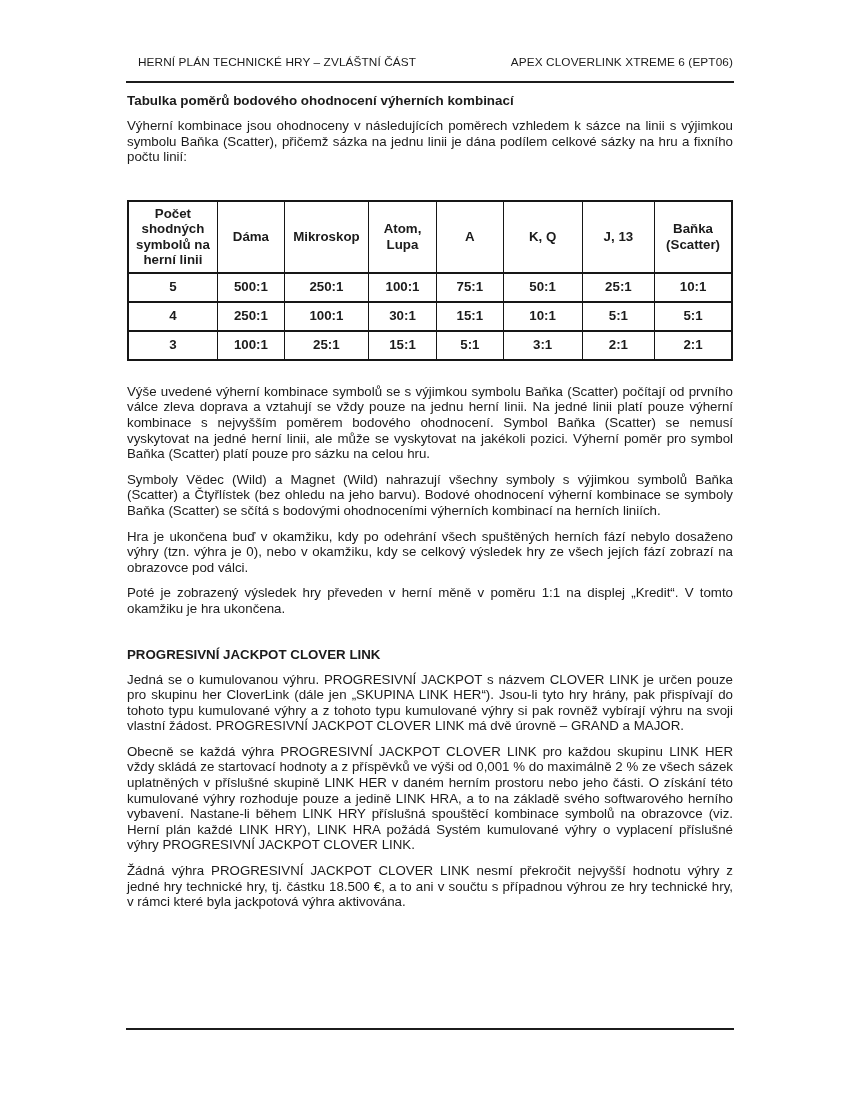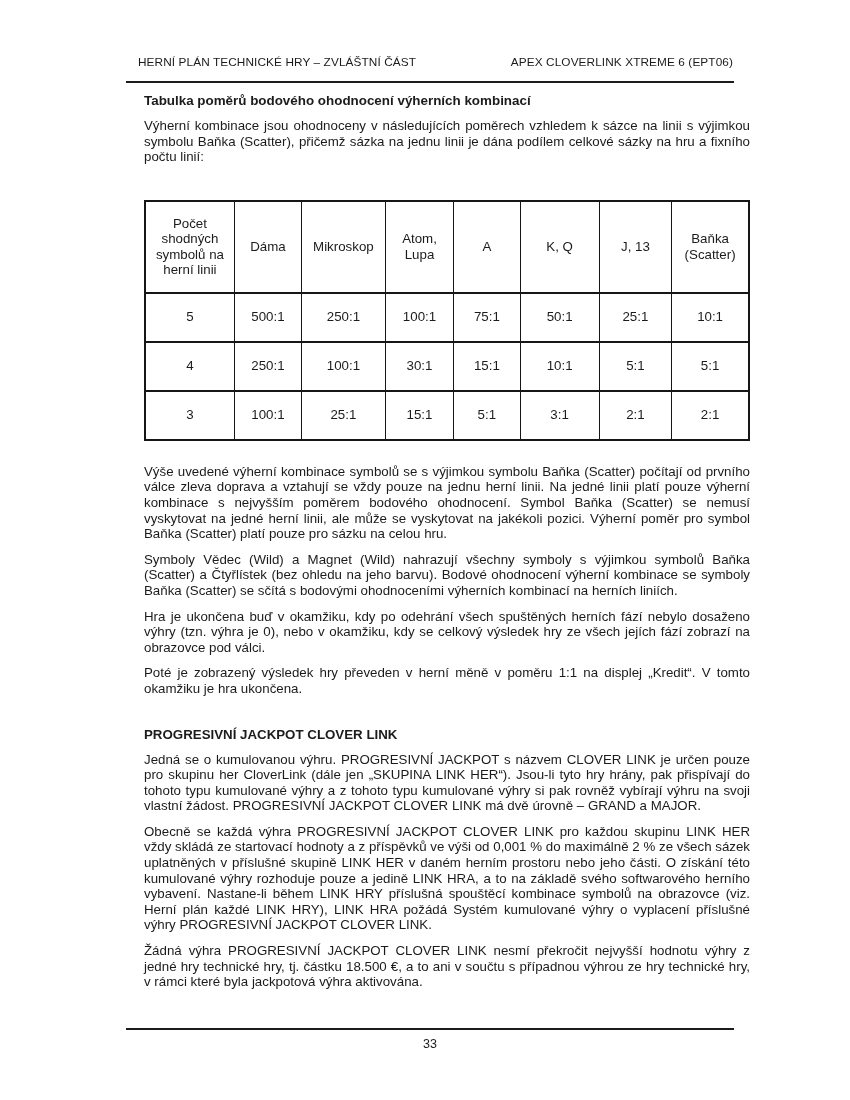--- a/index.html
+++ b/index.html
@@ -26,21 +26,21 @@
   }
   .doc-header .left { padding-left: 11px; }
   .header-rule {
     position: absolute;
     left: 126px; width: 608px; top: 81px; height: 2px;
     background: #1c1c1c;
   }
   
   .doc-body {
     position: absolute;
-    left: 144px; width: 606px; top: 93px;
+    left: 127px; width: 606px; top: 93px;
     font-size: 13.3px; line-height: 15.6px;
     text-align: justify;
   }
   .doc-title {
     font-size: 13.4px; font-weight: bold;
     margin: 0 0 9px 0; text-align: left;
     line-height: 16px;
   }
   .doc-body p { margin: 0 0 10px 0; }
   
@@ -48,23 +48,23 @@
     border-collapse: collapse;
     width: 100%;
     margin: 35px 0 23px 0;
     table-layout: fixed;
     border: 2px solid #161616;
   }
   table.payout th, table.payout td {
     border: 1px solid #161616;
     border-top-width: 2px; border-bottom-width: 2px;
     text-align: center; vertical-align: middle;
-    font-weight: normal;
+    font-weight: bold;
     font-size: 13.3px; line-height: 15.6px;
-    padding: 12px 3px;
+    padding: 2px 3px;
   }
   table.payout thead th { height: 66px; }
   table.payout tbody td { height: 23px; }
   
   .sub-heading {
     font-size: 13.4px; font-weight: bold;
     margin: 40px 0 9px 0; text-align: left; line-height: 16px;
   }
   .caps-heading {
     font-size: 13.3px; font-weight: bold;
@@ -170,15 +170,14 @@
 
     <p>Jedná se o kumulovanou výhru. PROGRESIVNÍ JACKPOT s názvem CLOVER LINK je určen pouze pro skupinu her CloverLink (dále jen „SKUPINA LINK HER“). Jsou-li tyto hry hrány, pak přispívají do tohoto typu kumulované výhry a z tohoto typu kumulované výhry si pak rovněž vybírají výhru na svoji vlastní žádost. PROGRESIVNÍ JACKPOT CLOVER LINK má dvě úrovně – GRAND a MAJOR.</p>
 
     <p>Obecně se každá výhra PROGRESIVNÍ JACKPOT CLOVER LINK pro každou skupinu LINK HER vždy skládá ze startovací hodnoty a z příspěvků ve výši od 0,001 % do maximálně 2 % ze všech sázek uplatněných v příslušné skupině LINK HER v daném herním prostoru nebo jeho části. O získání této kumulované výhry rozhoduje pouze a jedině LINK HRA, a to na základě svého softwarového herního vybavení. Nastane-li během LINK HRY příslušná spouštěcí kombinace symbolů na obrazovce (viz. Herní plán každé LINK HRY), LINK HRA požádá Systém kumulované výhry o vyplacení příslušné výhry PROGRESIVNÍ JACKPOT CLOVER LINK.</p>
 
     <p>Žádná výhra PROGRESIVNÍ JACKPOT CLOVER LINK nesmí překročit nejvyšší hodnotu výhry z jedné hry technické hry, tj. částku 18.500 €, a to ani v součtu s případnou výhrou ze hry technické hry, v rámci které byla jackpotová výhra aktivována.</p>
 
   </div>
 
   <div class="footer-rule"></div>
-  <div class="page-number">33</div>
 
 </div>
 
 </body></html>

